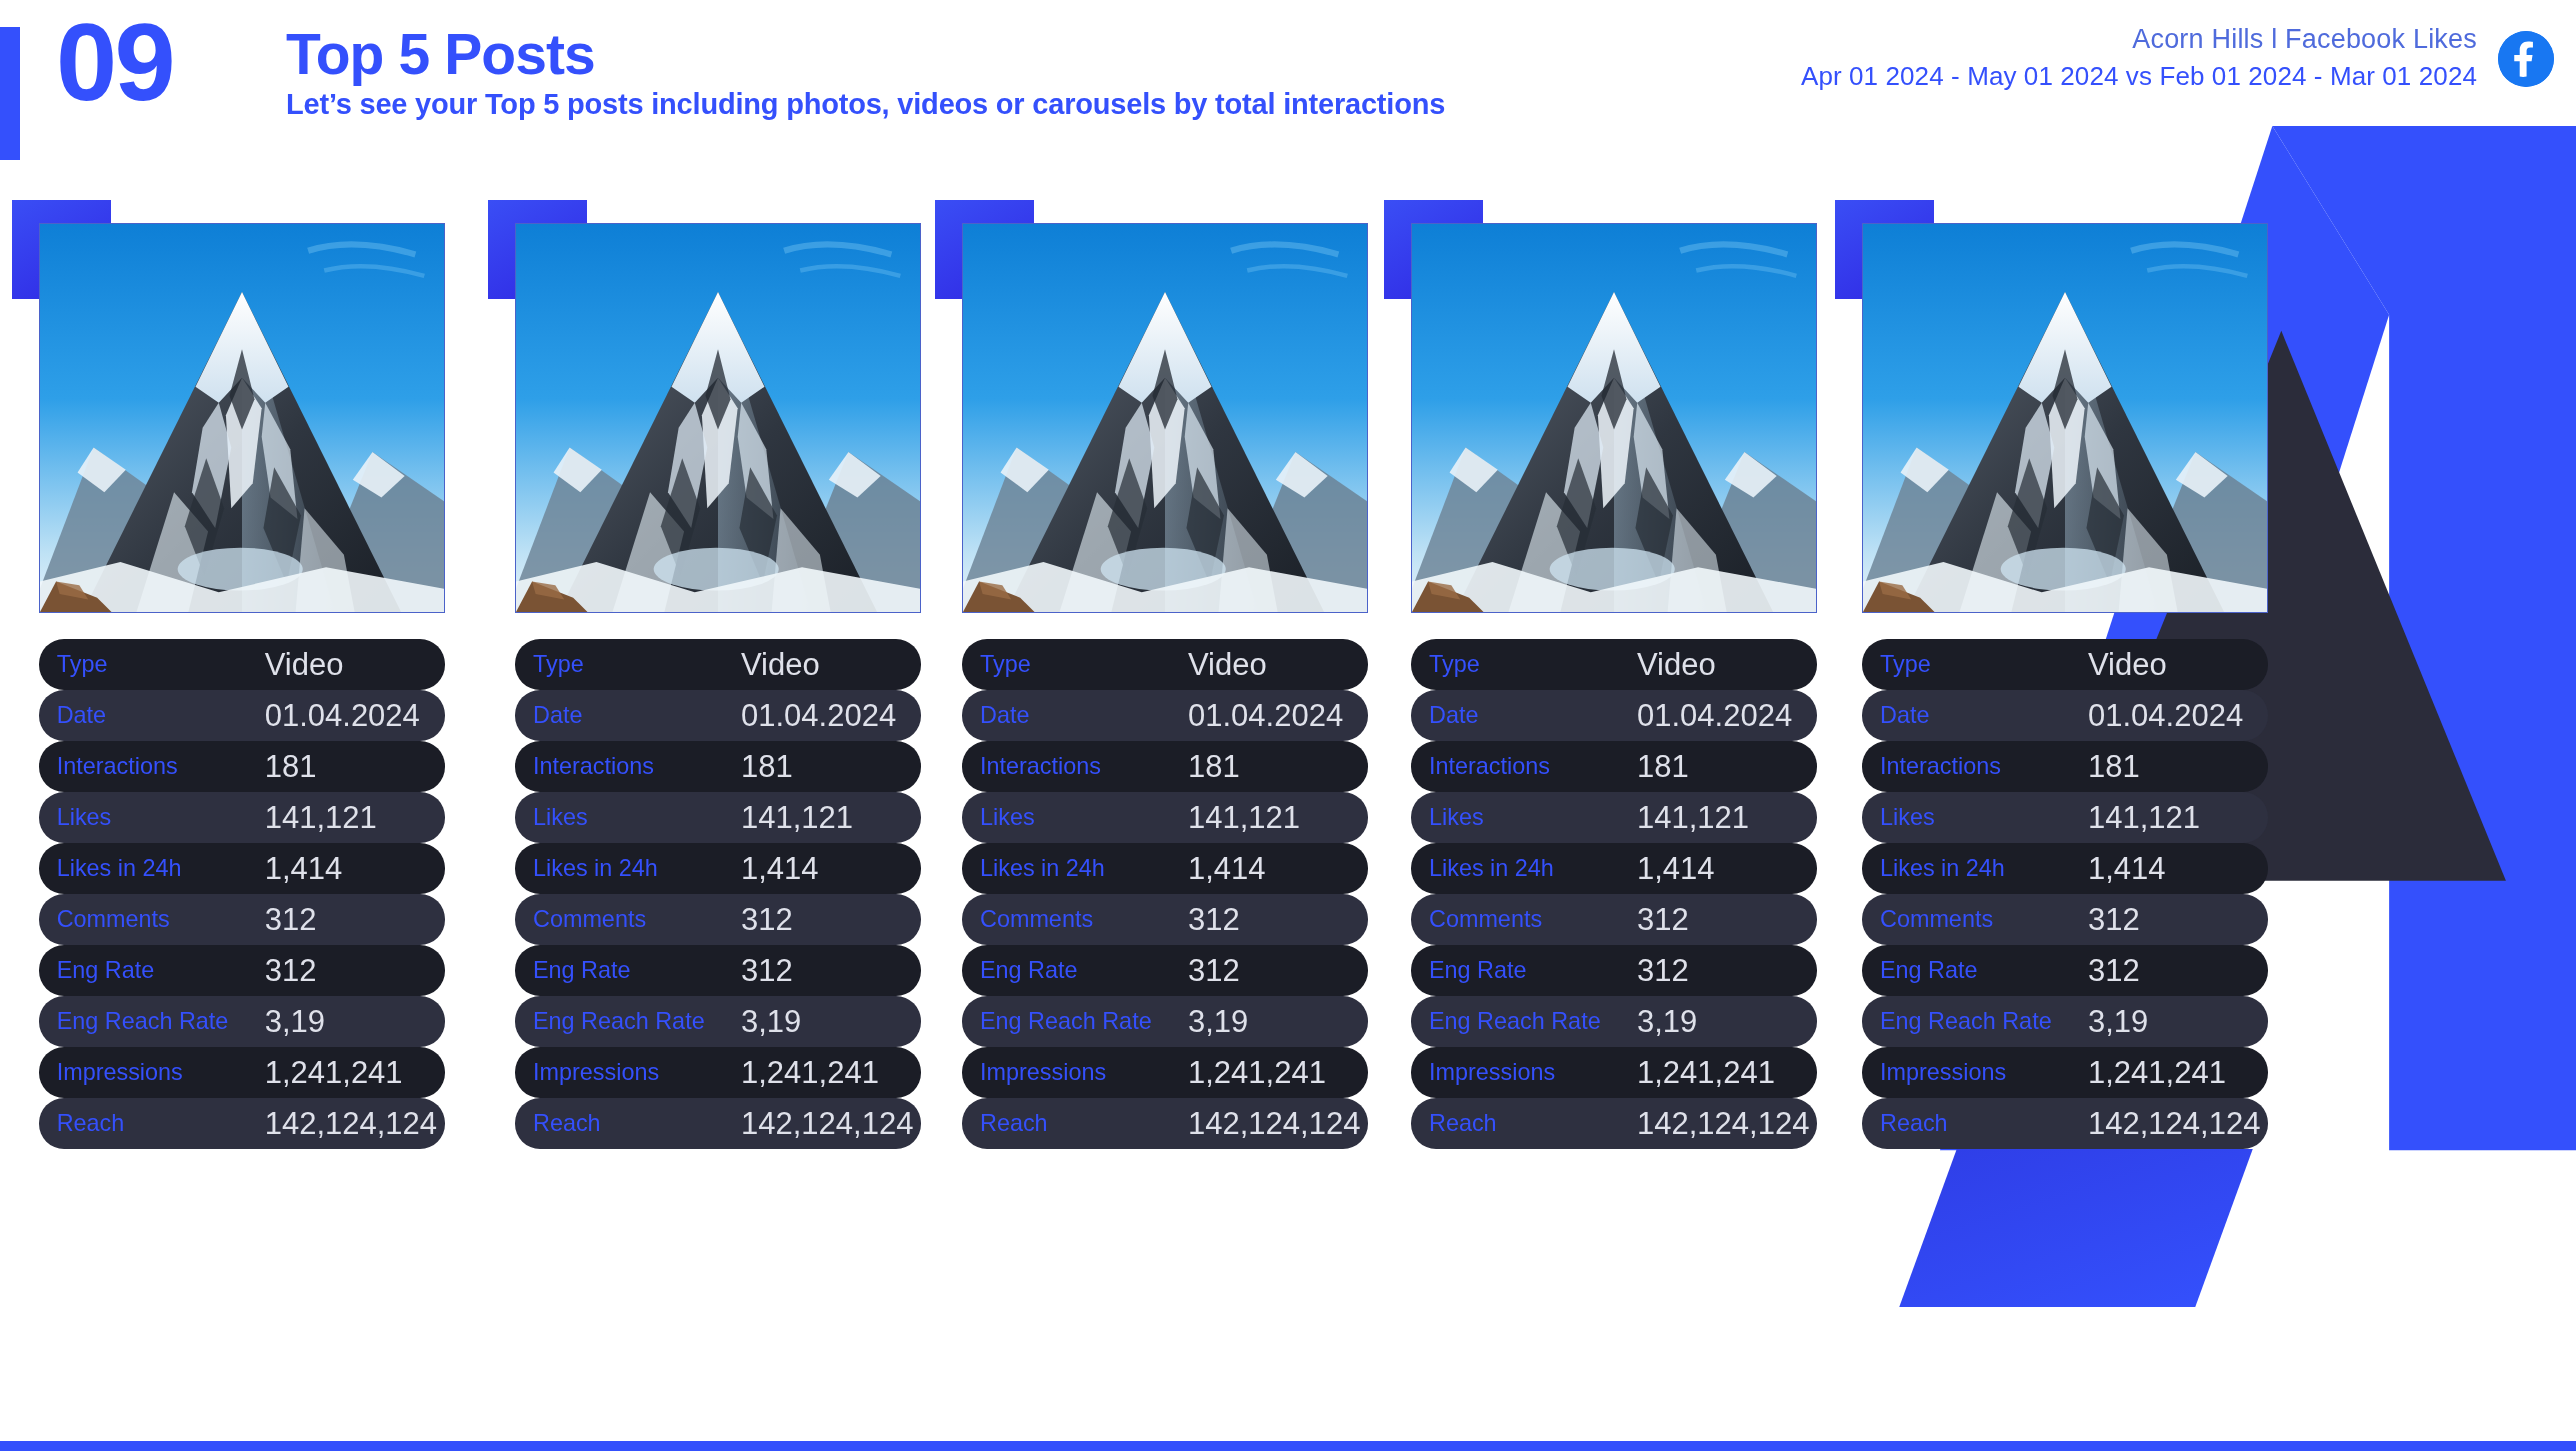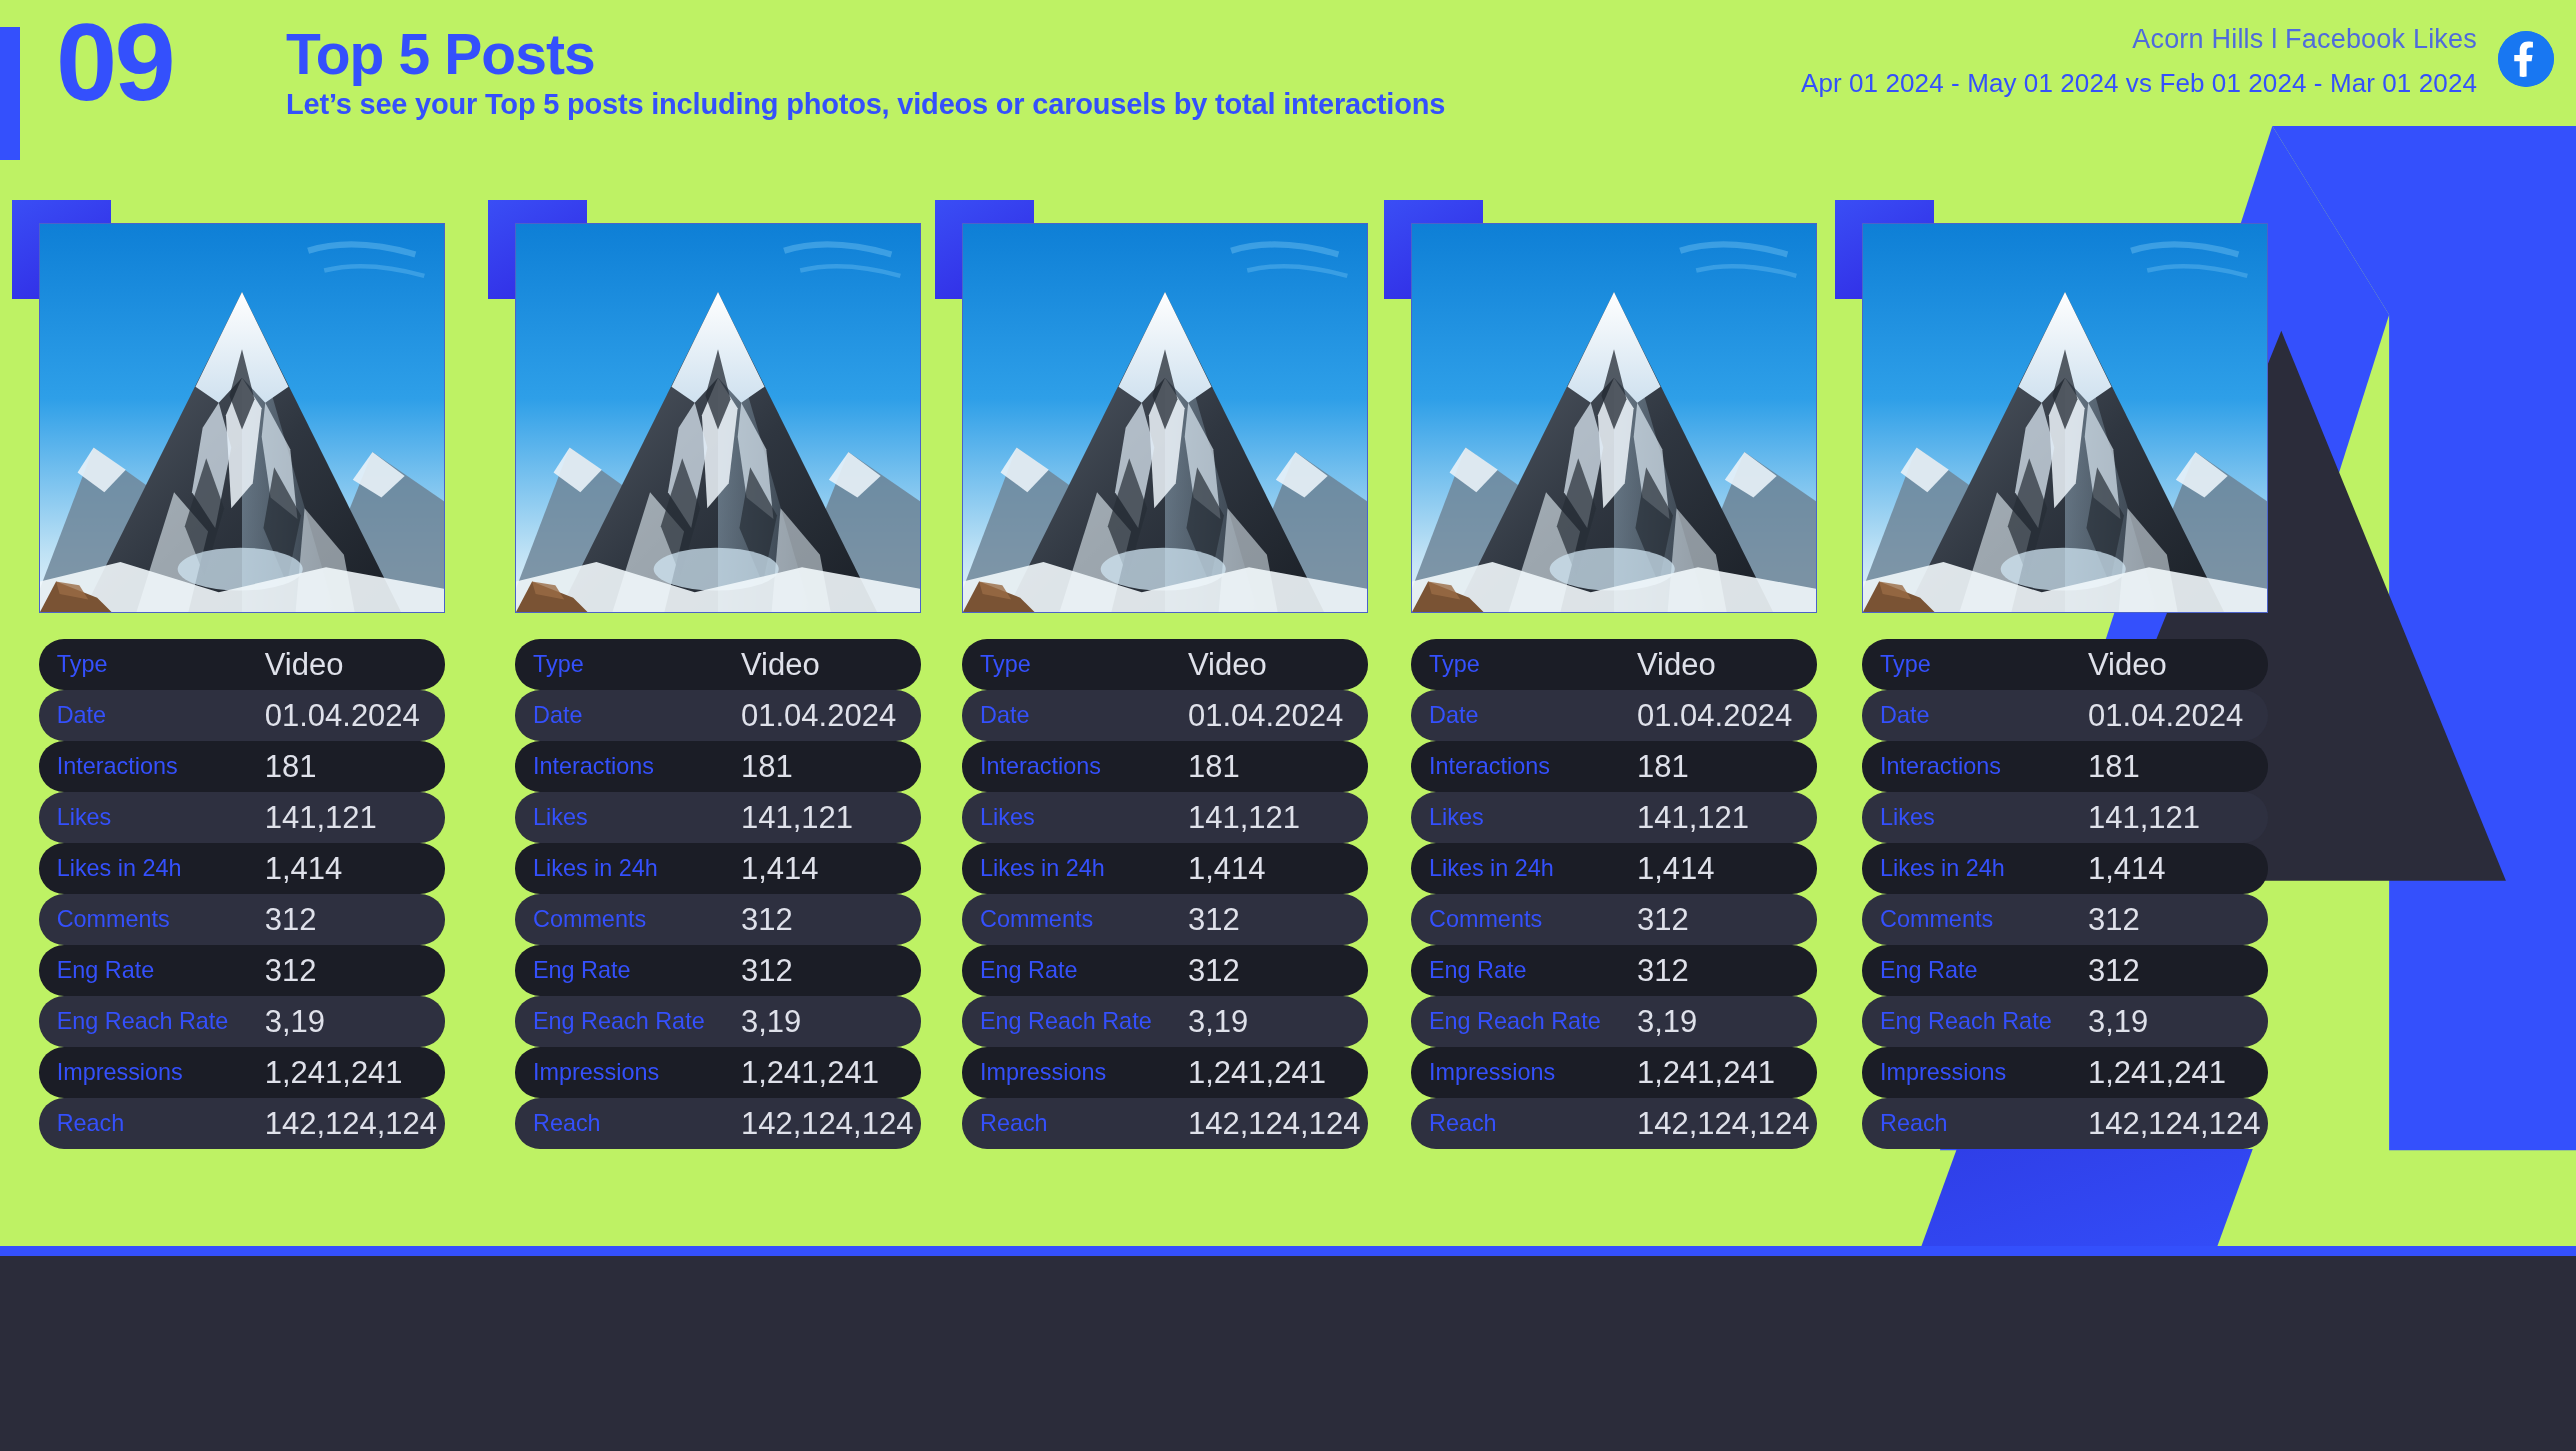--- a/index.html
+++ b/index.html
@@ -7,22 +7,22 @@
     width: 2576px;
     height: 1451px;
     overflow: hidden;
     background: #2b2c3a;
     font-family: "Liberation Sans", sans-serif;
   }
 
   #stage {
     position: relative;
     width: 2576px;
-    height: 1256px;
-    background: #bef264;
+    height: 1451px;
+    background: #ffffff;
     overflow: hidden;
   }
 
   
   .watermark {
     position: absolute;
     left: 1886px;
     top: 126px;
     width: 690px;
     height: 1168px;
@@ -101,21 +101,21 @@
     line-height: 1.25;
     white-space: nowrap;
   }
   .date-line {
     font-size: 26px;
     font-weight: 400;
     color: #3450fc;
     letter-spacing: 0.1px;
     line-height: 1.25;
     white-space: nowrap;
-    margin-top: 10px;
+    margin-top: 3px;
   }
   .fb-logo {
     position: absolute;
     right: 22.5px;
     top: 31px;
     width: 56px;
     height: 56px;
     border-radius: 50%;
     background: #1877f2;
     display: flex;

